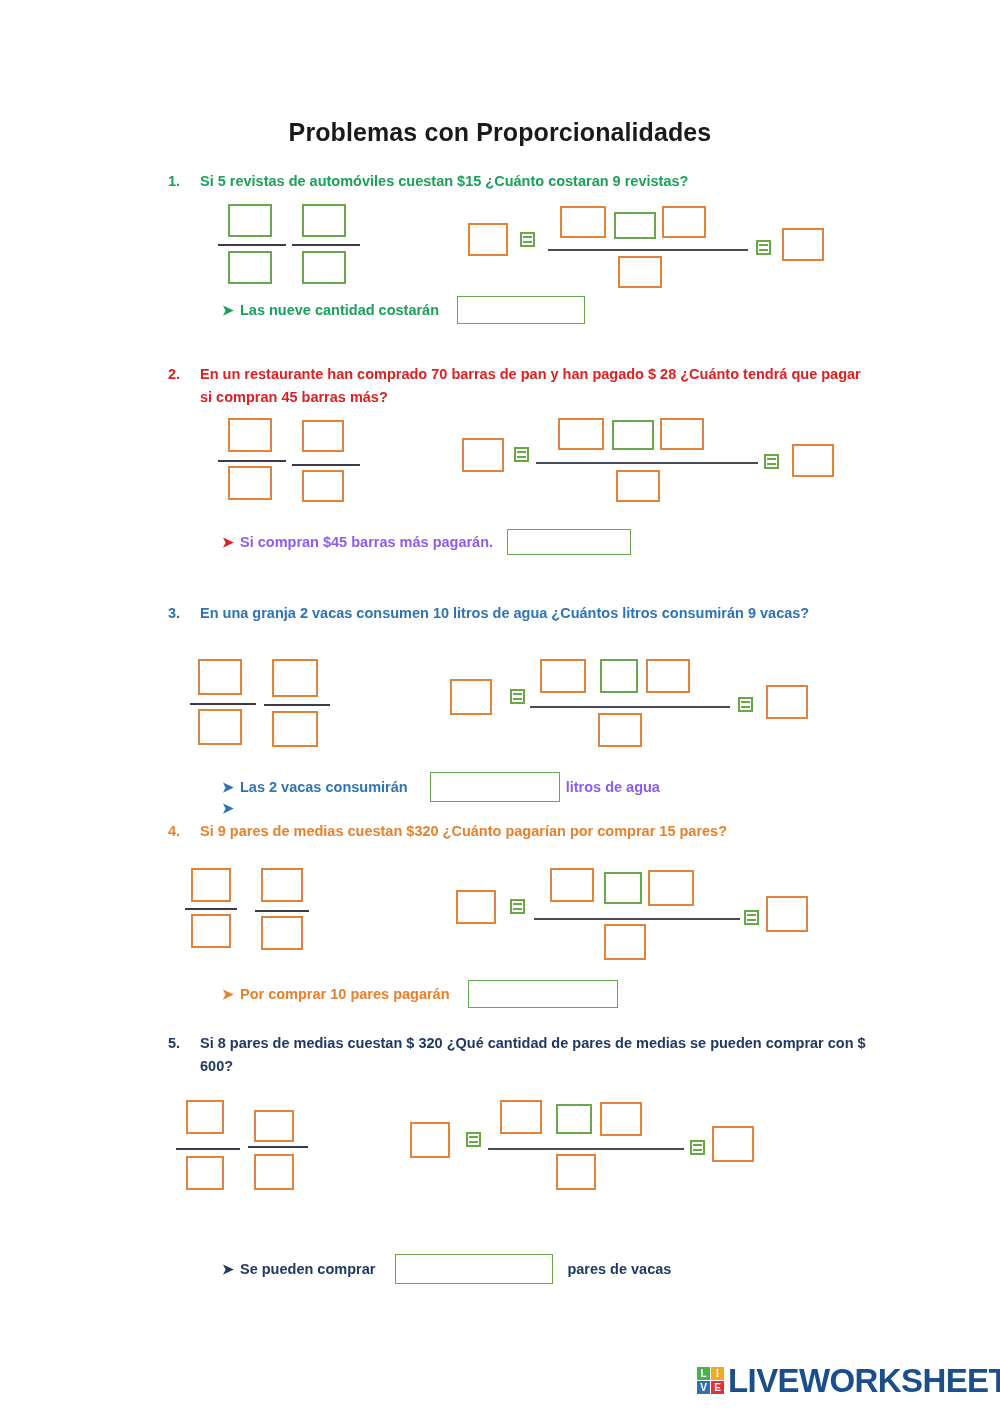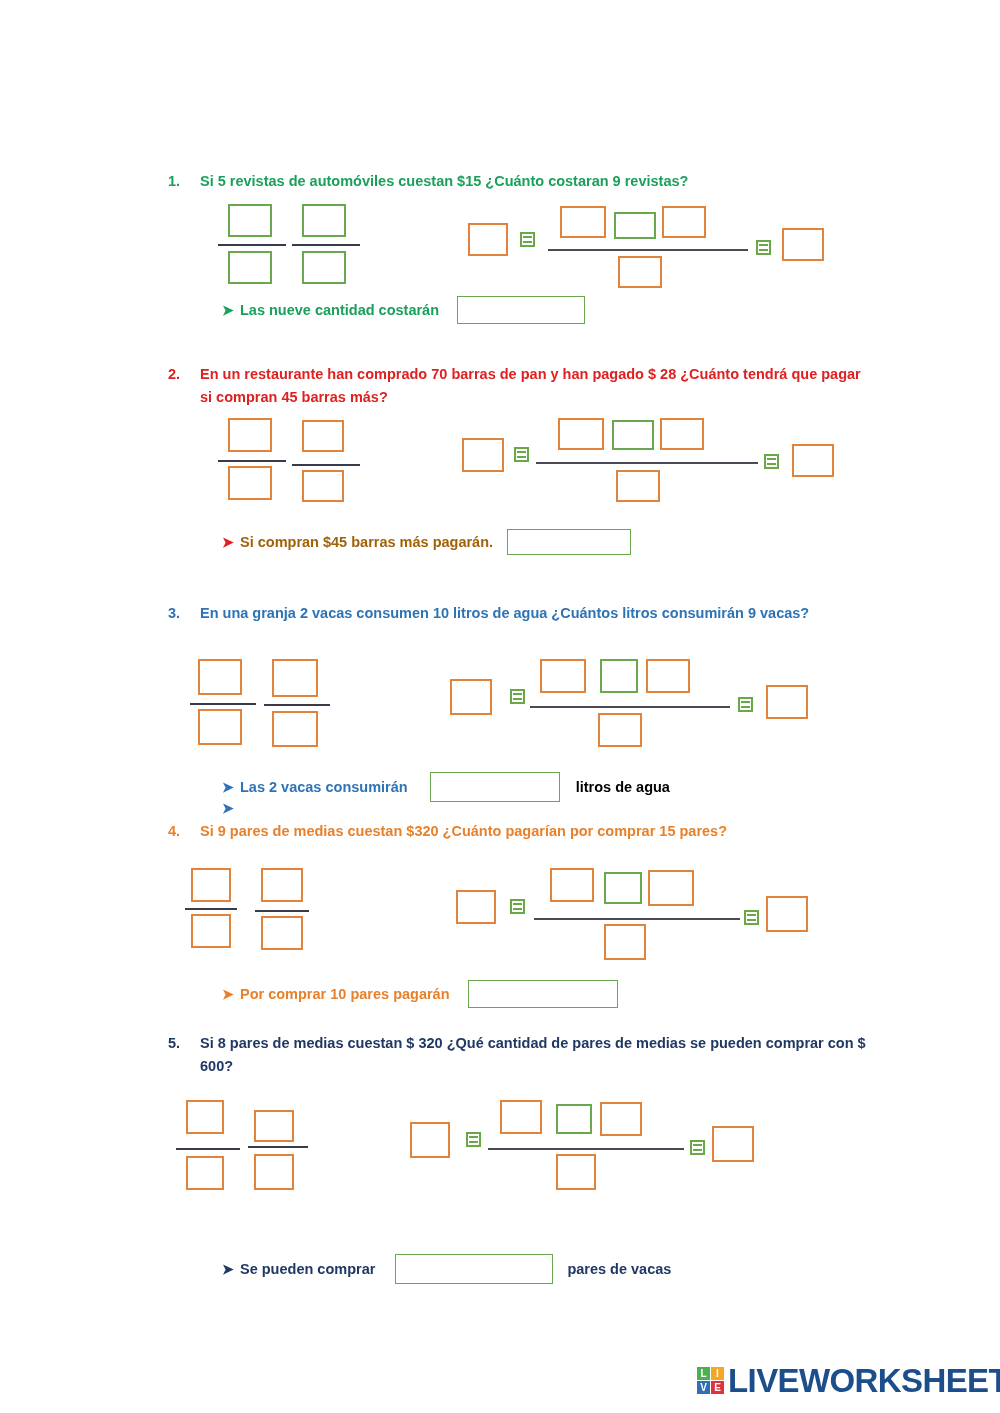--- a/index.html
+++ b/index.html
@@ -178,20 +178,21 @@
     color: #1c4e8c;
     letter-spacing: -0.6px;
     line-height: 1;
   }
 </style>
 </head>
 <body>
 
 <div class="page">
 
+  <div class="title">Problemas  con Proporcionalidades</div>
 
   <div class="problem" style="top:170px;">
     <div class="prompt" style="color:#1aa05a;">
       <span class="num">1.</span>
       <span class="txt">Si 5 revistas de automóviles  cuestan  $15 ¿Cuánto costaran 9 revistas?</span>
     </div>
 
     <div class="fracpair" style="top:34px;left:218px;width:180px;height:90px;">
       <div class="frac" style="left:0;top:0;width:70px;height:90px;">
         <div class="cell" style="left:10px;top:0;width:44px;height:33px;border:2px solid #6aa84f;"></div>
@@ -250,21 +251,21 @@
       <div class="eqbox" style="left:150px;top:2px;width:42px;height:30px;border:2px solid #6aa84f;"></div>
       <div class="eqbox" style="left:198px;top:0;width:44px;height:32px;border:2px solid #e2833c;"></div>
       <div class="eqbar" style="left:74px;top:44px;width:222px;"></div>
       <div class="eqbox" style="left:154px;top:52px;width:44px;height:32px;border:2px solid #e2833c;"></div>
       <div class="eqsign" style="left:302px;top:36px;"></div>
       <div class="eqbox" style="left:330px;top:26px;width:42px;height:33px;border:2px solid #e2833c;"></div>
     </div>
 
     <div class="answerline" style="top:166px;left:222px;">
       <span class="bullet" style="color:#e02020;">➤</span>
-      <span class="ans-text" style="color:#a16207;text-align:center;">Si compran $45 barras más pagarán.</span>
+      <span class="ans-text" style="color:#8b5cf6;text-align:center;">Si compran $45 barras más pagarán.</span>
       <input class="ansbox" type="text" style="width: 124px; height: 26px; margin-left: 14px;" value="">
     </div>
   </div>
 
   <div class="problem" style="top:602px;">
     <div class="prompt" style="color:#2e74b5;">
       <span class="num">3.</span>
       <span class="txt">En una granja 2 vacas consumen 10 litros de agua ¿Cuántos litros consumirán 9 vacas?</span>
     </div>
 
@@ -290,21 +291,21 @@
       <div class="eqbar" style="left:80px;top:47px;width:200px;"></div>
       <div class="eqbox" style="left:148px;top:54px;width:44px;height:34px;border:2px solid #e2833c;"></div>
       <div class="eqsign" style="left:288px;top:38px;"></div>
       <div class="eqbox" style="left:316px;top:26px;width:42px;height:34px;border:2px solid #e2833c;"></div>
     </div>
 
     <div class="answerline" style="top:170px;left:222px;">
       <span class="bullet" style="color:#2e74b5;">➤</span>
       <span class="ans-text" style="color:#2e74b5;">Las 2 vacas consumirán</span>
       <input class="ansbox" type="text" style="width: 130px; height: 30px; margin-left: 22px;" value="">
-      <span class="ans-text" style="color:#000000;margin-left:16px;">litros de agua</span>
+      <span class="ans-text" style="color:#8b5cf6;margin-left:6px;">litros de agua</span>
     </div>
     <div class="bullet-only" style="top:198px;left:222px;color:#2e74b5;">➤</div>
   </div>
 
   <div class="problem" style="top:820px;">
     <div class="prompt" style="color:#e8812b;">
       <span class="num">4.</span>
       <span class="txt">Si 9 pares de medias  cuestan $320 ¿Cuánto pagarían por comprar 15 pares?</span>
     </div>
 

